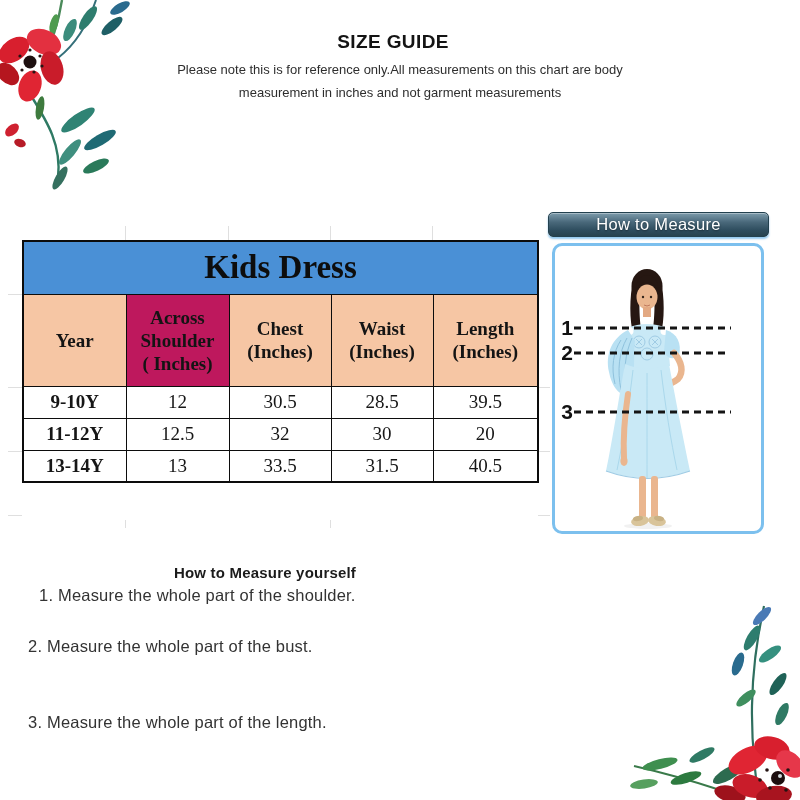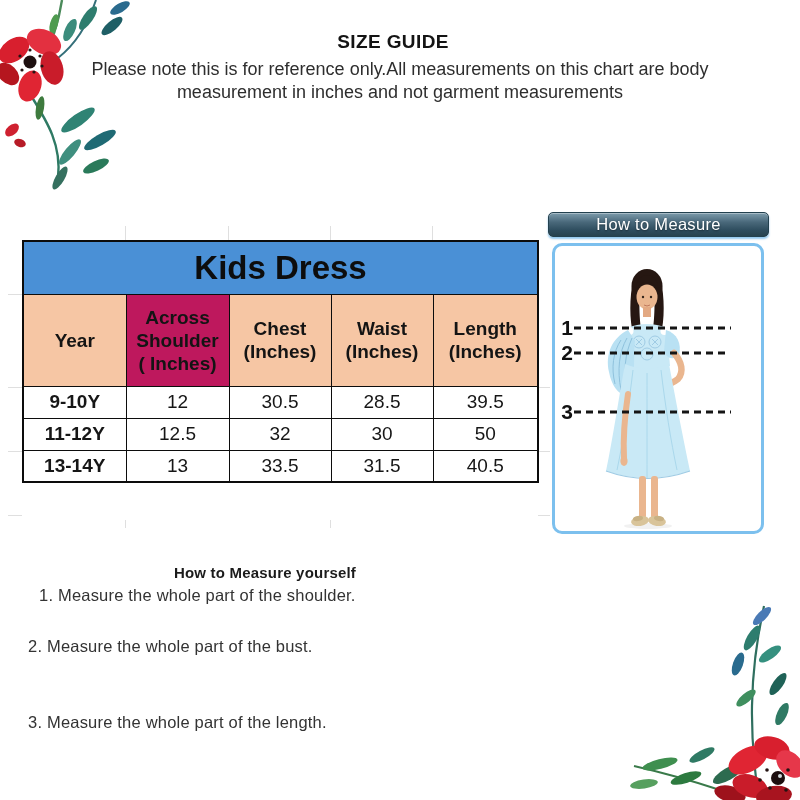--- a/index.html
+++ b/index.html
@@ -7,25 +7,25 @@
   .page {
     position:relative; width:800px; height:800px; background:#ffffff;
     font-family:"Liberation Sans", sans-serif; overflow:hidden; color:#1c1c1c;border-radius:12px;
   }
   
   .main-title {
     position:absolute; top:31px; left:0; width:786px; text-align:center;
     font-size:19px; font-weight:800; letter-spacing:.4px; color:#141414;
   }
   .subtitle { position:absolute; top:58px; left:0; width:800px; text-align:center;
-    font-size:18px; color:#2e2e2e; line-height:23px; }
+    font-size:13px; color:#2e2e2e; line-height:23px; }
   
   .size-table-wrap { position:absolute; left:22px; top:240px; }
   table.size-table { border-collapse:collapse; table-layout:fixed; width:515px; }
-  table.size-table td { border:1.6px solid #0c0c0c; text-align:center; vertical-align:middle; padding:0; }
+  table.size-table td { border:1.6px solid #0c0c0c; text-align:center; vertical-align:middle; padding:0;font-family:Liberation Serif, serif; }
   table.size-table { border:2.5px solid #0c0c0c; }
   td.tbl-title { height:53px; font-size:33px; font-weight:bold; color:#0d0d0d; }
   tr.head-row td { height:92px; font-size:19px; font-weight:bold; line-height:23px; color:#141414; }
   tr.data-row td { height:32px; font-size:19px; color:#161616; }
   tr.data-row td.year-cell { font-weight:bold; }
   
   .grid-hint { position:absolute; background:#dfdfdf; }
   
   .htm-button {
     position:absolute; left:548px; top:212px; width:221px; height:25px;
@@ -187,21 +187,21 @@
         <td>12</td>
         <td>30.5</td>
         <td>28.5</td>
         <td>39.5</td>
       </tr>
       <tr class="data-row">
         <td class="year-cell">11-12Y</td>
         <td>12.5</td>
         <td>32</td>
         <td>30</td>
-        <td>50</td>
+        <td>20</td>
       </tr>
       <tr class="data-row">
         <td class="year-cell">13-14Y</td>
         <td>13</td>
         <td>33.5</td>
         <td>31.5</td>
         <td>40.5</td>
       </tr>
     </tbody>
       </table>

